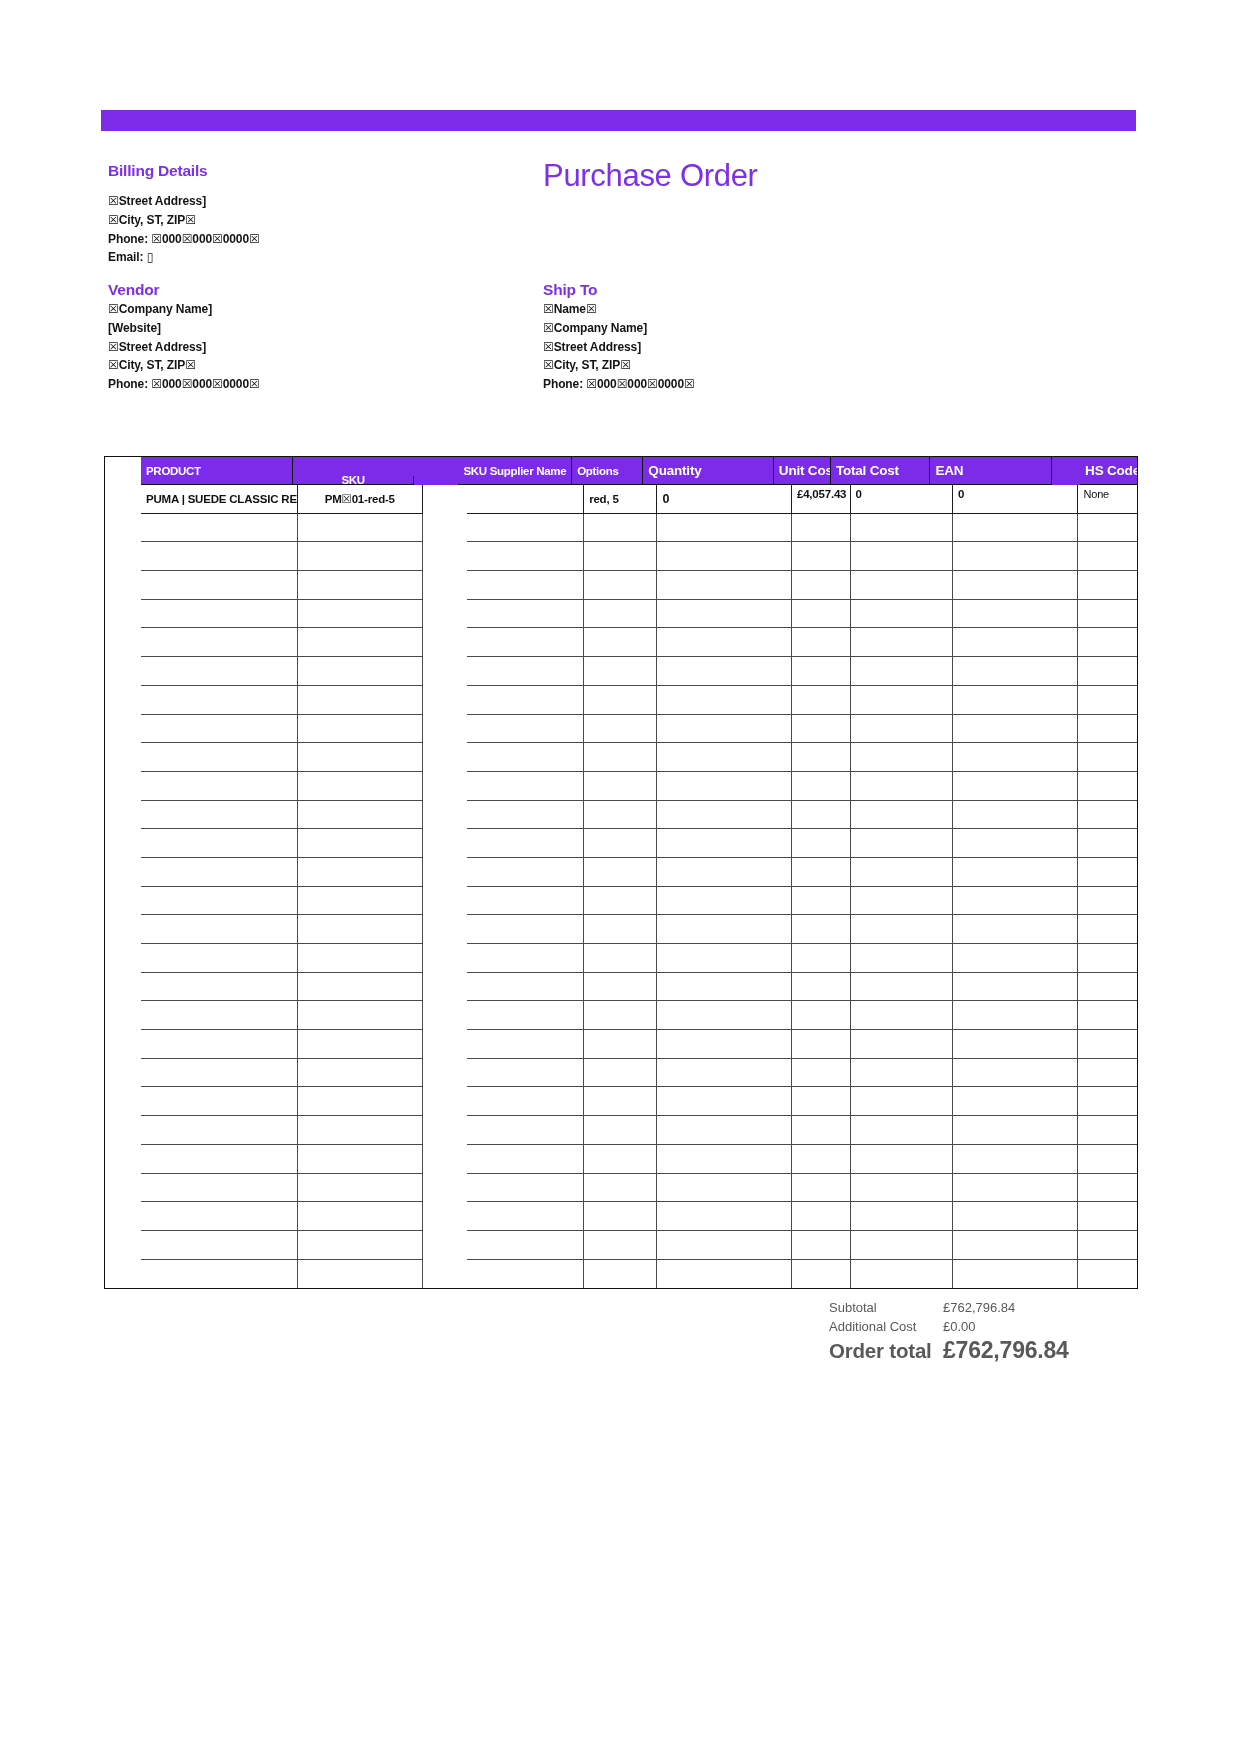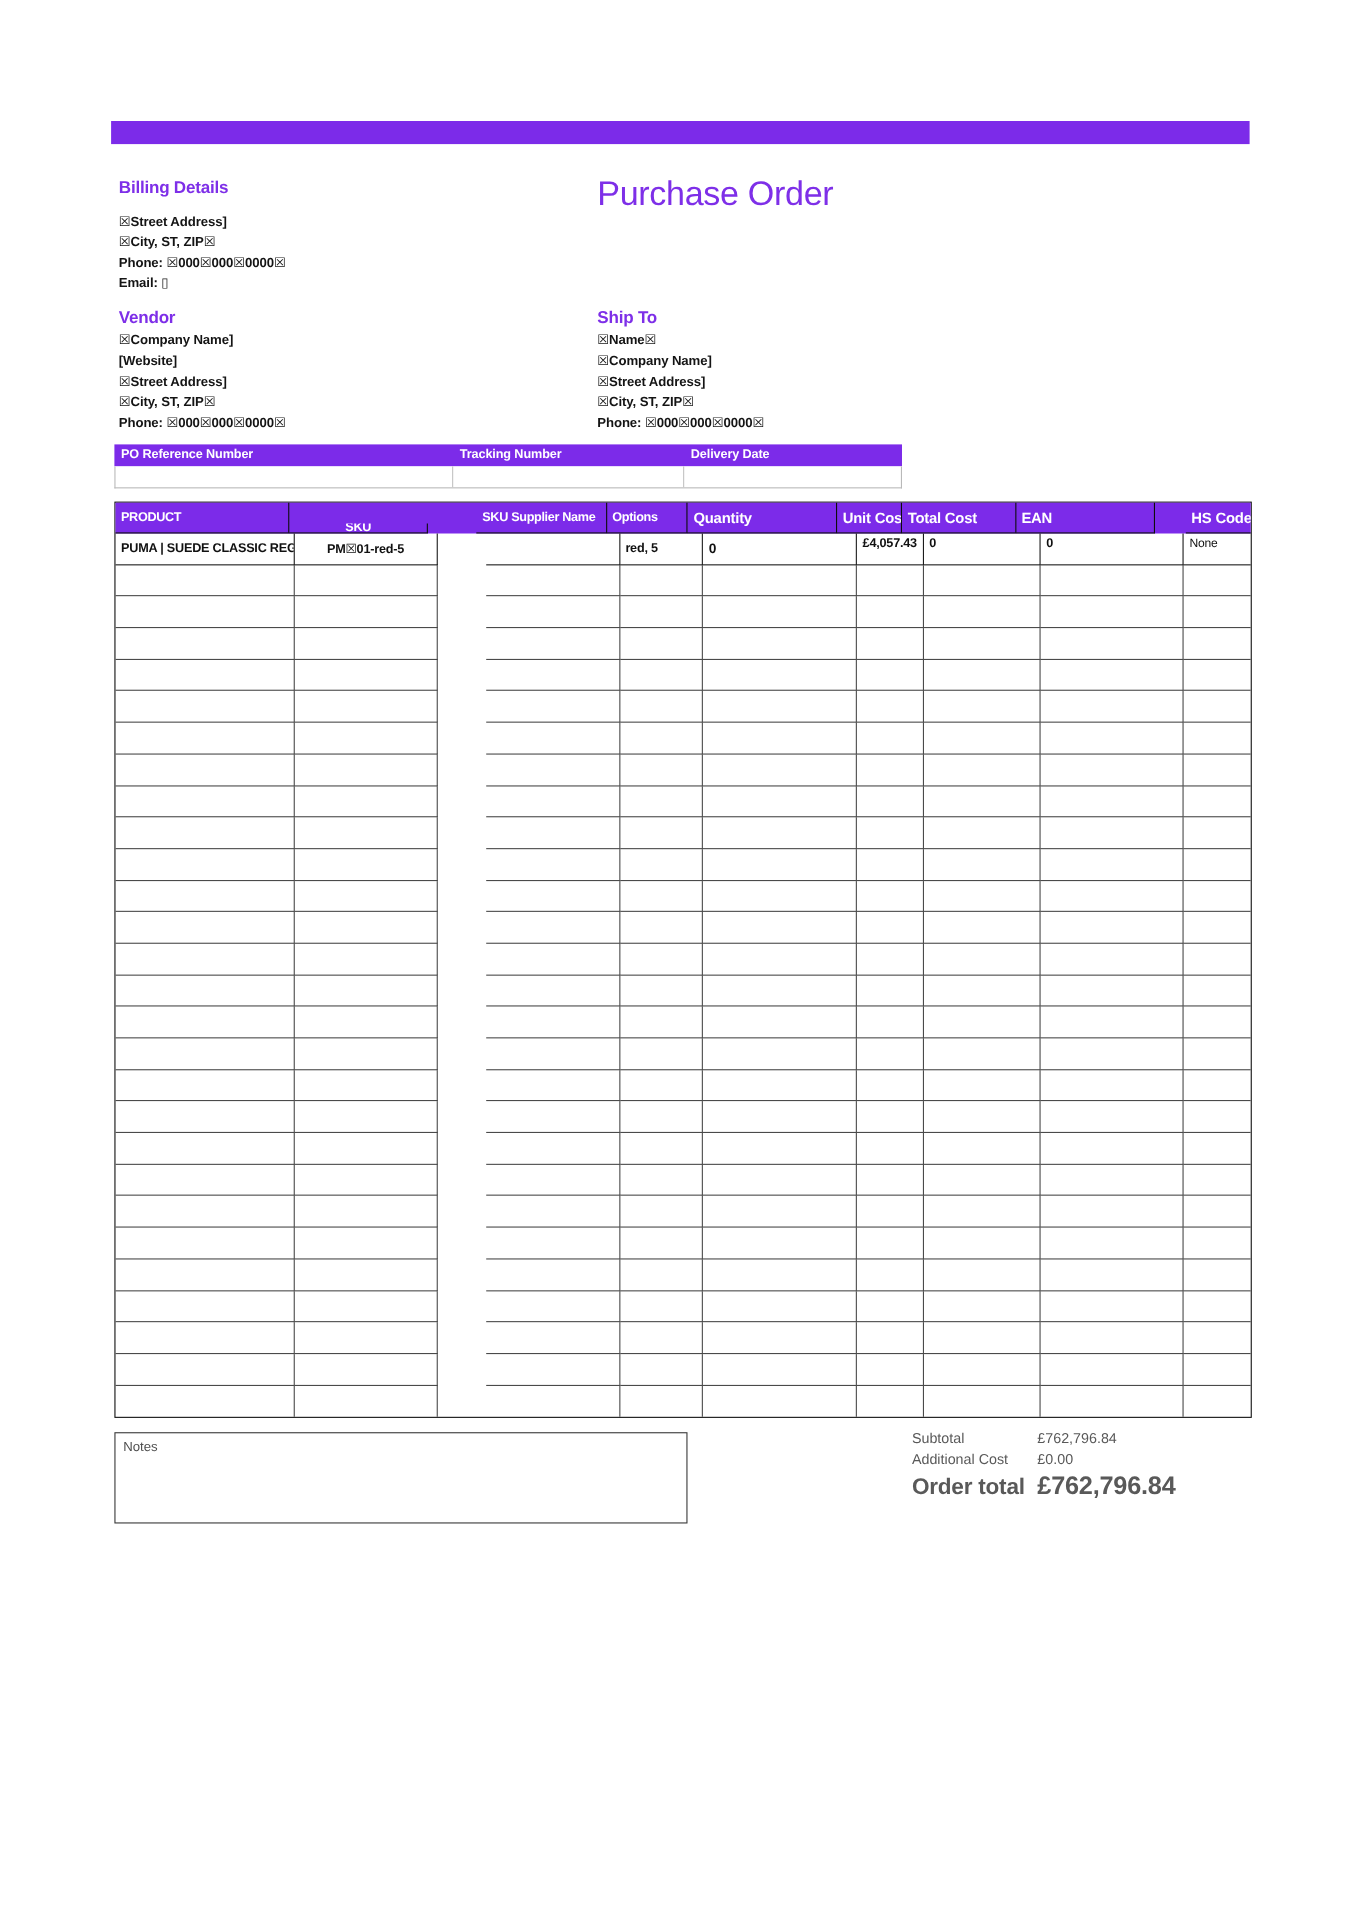--- a/index.html
+++ b/index.html
@@ -30,21 +30,21 @@
   .ref-head { display:flex; background:#7C2BE9; height:20px; }
   .ref-head div { color:#fff; font-size:11.5px; font-weight:600; letter-spacing:-0.1px;
                   padding:3px 0 0 6px; }
   .ref-body { display:flex; border:1px solid #b9b9b9; border-top:none; height:20px; background:#fff; }
   .ref-body div { height:100%; border-right:1px solid #c3c3c3; }
   .ref-body div:last-child { border-right:none; }
   .rc0 { width:308px; } .rc1 { width:210px; } .rc2 { width:198px; }
 
   
   .items-table { position:absolute; left:104px; top:456px; width:1034px;
-                 border:1.5px solid #101010; background:#fff; }
+                 border:1.5px solid #101010; background:#fff;padding-left:36px; }
   .thead { display:flex; height:28px; background:#7C2BE9; }
   .thead .hcell { display:flex; align-items:center; padding:0 5px; color:#fff;
                   border-right:1.2px solid #0d0d0d; border-bottom:1.5px solid #101010;
                   overflow:hidden; white-space:nowrap; }
   .thead .hcell:last-child { border-right:none;margin-left:28px; }
   .hA { font-size:11.5px; font-weight:600; letter-spacing:-0.3px; }
   .hB { font-size:13.5px; font-weight:700; letter-spacing:-0.2px; }
   .hcell.c1 { justify-content:center;margin-top:19px; }
 
   .trow { display:flex; height:28.7px; }
@@ -112,32 +112,20 @@
     <div class="info-heading">Ship To</div>
     <div class="info-lines">
       <div>☒Name☒</div>
       <div>☒Company Name]</div>
       <div>☒Street Address]</div>
       <div>☒City, ST, ZIP☒</div>
       <div>Phone: ☒000☒000☒0000☒</div>
     </div>
   </div>
 
-  <div class="ref-table">
-    <div class="ref-head">
-      <div class="rc0">PO Reference Number</div>
-      <div class="rc1">Tracking Number</div>
-      <div class="rc2">Delivery Date</div>
-    </div>
-    <div class="ref-body">
-      <div class="rc0"></div>
-      <div class="rc1"></div>
-      <div class="rc2"></div>
-    </div>
-  </div>
 
   <div class="items-table">
     <div class="thead">
       <div class="hcell hA c0">PRODUCT</div>
       <div class="hcell hA c1">SKU</div>
       <div class="hcell hA c2">SKU Supplier Name</div>
       <div class="hcell hA c3">Options</div>
       <div class="hcell hB c4">Quantity</div>
       <div class="hcell hB c5">Unit Cost</div>
       <div class="hcell hB c6">Total Cost</div>
@@ -449,23 +437,20 @@
           <div class="tcell c3"></div>
           <div class="tcell c4"></div>
           <div class="tcell c5"></div>
           <div class="tcell c6"></div>
           <div class="tcell c7"></div>
           <div class="tcell c8"></div>
         </div>
       </div>
   </div>
 
-  <div class="notes-box">
-    <div class="notes-label">Notes</div>
-  </div>
 
   <div class="totals">
     <div class="t-row">
       <div class="t-label">Subtotal</div>
       <div class="t-value">£762,796.84</div>
     </div>
     <div class="t-row">
       <div class="t-label">Additional Cost</div>
       <div class="t-value">£0.00</div>
     </div>

